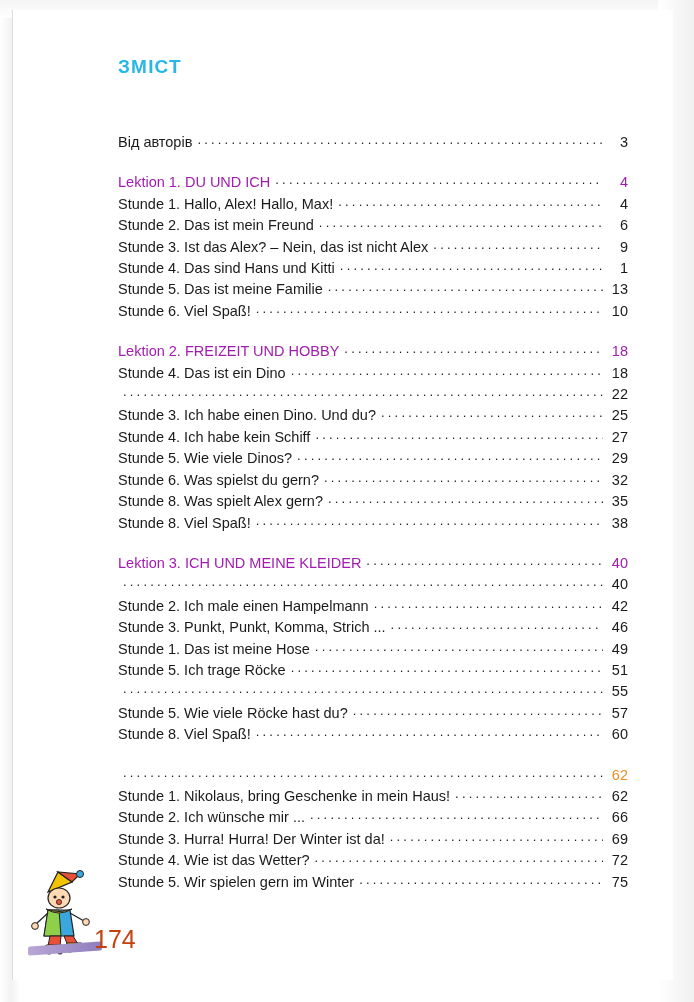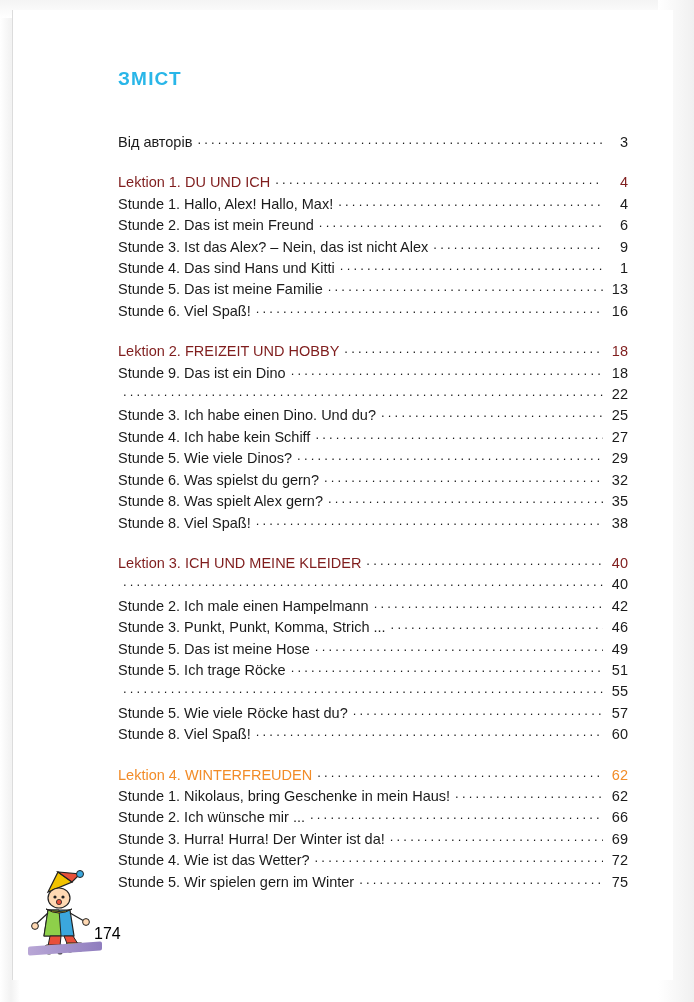--- a/index.html
+++ b/index.html
@@ -45,21 +45,21 @@
     left: 12px; top: 10px;
     width: 660px;
     height: 970px;
     background: #ffffff;
     border-left: 1px solid #dcdcdc;
   }
 
   .title {
     position: absolute;
     left: 118px;
-    top: 68px;
+    top: 56px;
     font-size: 19px;
     font-weight: bold;
     letter-spacing: 1.2px;
     color: #29b6e8;
   }
 
   .toc {
     position: absolute;
     left: 118px;
     top: 132px;
@@ -89,36 +89,36 @@
     white-space: nowrap;
   }
   .row .page-num {
     flex: 0 0 auto;
     text-align: right;
     min-width: 20px;
   }
 
   .row.lektion .label,
   .row.lektion .page-num {
-    color: #7f1d1d;
+    color: #a21caf;
   }
   .row.lektion.orange .label,
   .row.lektion.orange .page-num {
     color: #f28c28;
   }
   .row.lektion .dots { color: #1b1b1b; }
 
   .gap-lg { height: 19px; }
 
   .folio {
     position: absolute;
     left: 94px;
     top: 925px;
-    font-size: 16px;
-    color: #000000;
+    font-size: 25px;
+    color: #c2410c;
   }
 
   
   .mascot {
     position: absolute;
     left: 28px;
     top: 866px;
     width: 74px;
     height: 96px;
   }
@@ -177,30 +177,30 @@
         <span class="page-num">1</span>
       </div>
       <div class="row">
         <span class="label">Stunde 5. Das ist meine Familie</span>
         <span class="dots">........................................................................................................................</span>
         <span class="page-num">13</span>
       </div>
       <div class="row">
         <span class="label">Stunde 6. Viel Spaß!</span>
         <span class="dots">........................................................................................................................</span>
-        <span class="page-num">16</span>
+        <span class="page-num">10</span>
       </div>
       <div class="gap-lg"></div>
       <div class="row lektion">
         <span class="label">Lektion 2. FREIZEIT UND HOBBY</span>
         <span class="dots">........................................................................................................................</span>
         <span class="page-num">18</span>
       </div>
       <div class="row">
-        <span class="label">Stunde 9. Das ist ein Dino</span>
+        <span class="label">Stunde 4. Das ist ein Dino</span>
         <span class="dots">........................................................................................................................</span>
         <span class="page-num">18</span>
       </div>
       <div class="row">
         <span class="dots">........................................................................................................................</span>
         <span class="page-num">22</span>
       </div>
       <div class="row">
         <span class="label">Stunde 3. Ich habe einen Dino. Und du?</span>
         <span class="dots">........................................................................................................................</span>
@@ -245,21 +245,21 @@
         <span class="label">Stunde 2. Ich male einen Hampelmann</span>
         <span class="dots">........................................................................................................................</span>
         <span class="page-num">42</span>
       </div>
       <div class="row">
         <span class="label">Stunde 3. Punkt, Punkt, Komma, Strich ...</span>
         <span class="dots">........................................................................................................................</span>
         <span class="page-num">46</span>
       </div>
       <div class="row">
-        <span class="label">Stunde 5. Das ist meine Hose</span>
+        <span class="label">Stunde 1. Das ist meine Hose</span>
         <span class="dots">........................................................................................................................</span>
         <span class="page-num">49</span>
       </div>
       <div class="row">
         <span class="label">Stunde 5. Ich trage Röcke</span>
         <span class="dots">........................................................................................................................</span>
         <span class="page-num">51</span>
       </div>
       <div class="row">
         <span class="dots">........................................................................................................................</span>
@@ -270,21 +270,20 @@
         <span class="dots">........................................................................................................................</span>
         <span class="page-num">57</span>
       </div>
       <div class="row">
         <span class="label">Stunde 8. Viel Spaß!</span>
         <span class="dots">........................................................................................................................</span>
         <span class="page-num">60</span>
       </div>
       <div class="gap-lg"></div>
       <div class="row lektion orange">
-        <span class="label">Lektion 4. WINTERFREUDEN</span>
         <span class="dots">........................................................................................................................</span>
         <span class="page-num">62</span>
       </div>
       <div class="row">
         <span class="label">Stunde 1. Nikolaus, bring Geschenke in mein Haus!</span>
         <span class="dots">........................................................................................................................</span>
         <span class="page-num">62</span>
       </div>
       <div class="row">
         <span class="label">Stunde 2. Ich wünsche mir ...</span>

